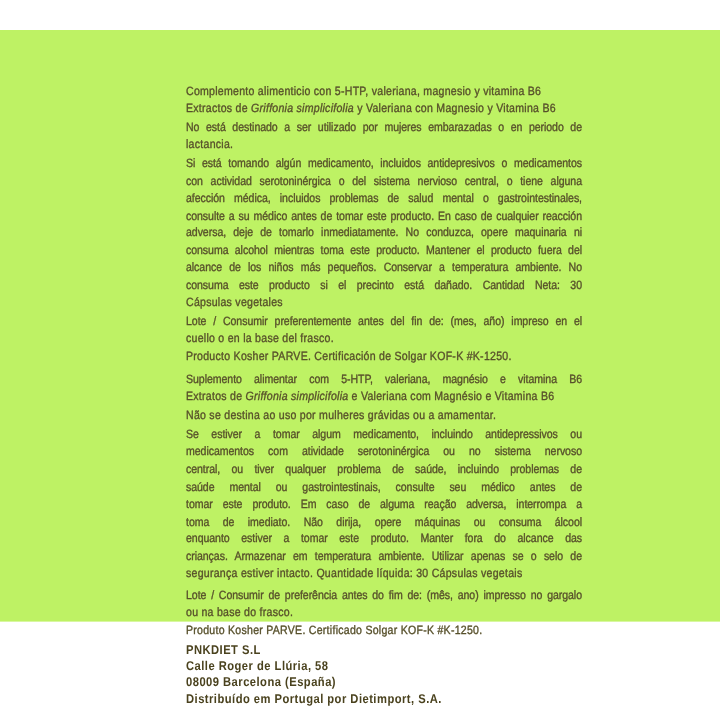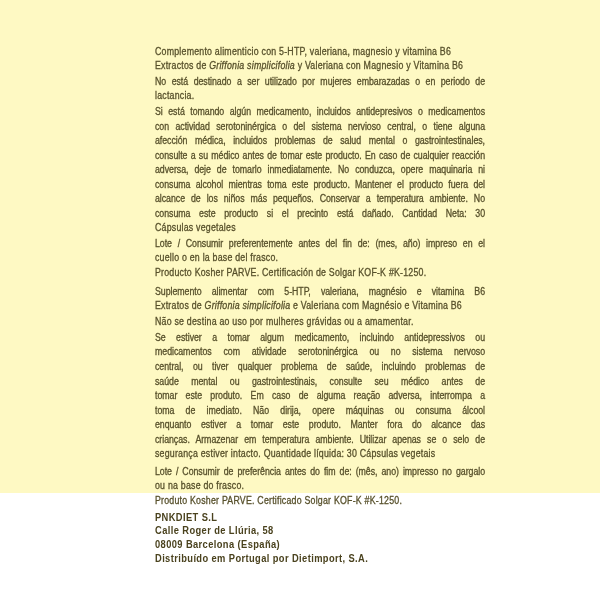--- a/index.html
+++ b/index.html
@@ -5,21 +5,22 @@
   * { margin: 0; padding: 0; box-sizing: border-box; }
   html, body {
     width: 600px; height: 600px;
     background: #ffffff;
     overflow: hidden;
     font-family: "Liberation Sans", sans-serif;
   }
   .page {
     position: relative;
     width: 600px; height: 493px;
-    background: #fef9c3;
+    background: #bef264;
+    margin-top: 25px;
   }
   .label-sheet {
     position: absolute;
     left: 155px; top: 45px;
     width: 375px;
     transform: scaleX(0.88);
     transform-origin: left top;
     color: #57502b;
     -webkit-text-stroke: 0.3px currentColor;
     font-size: 10px;

